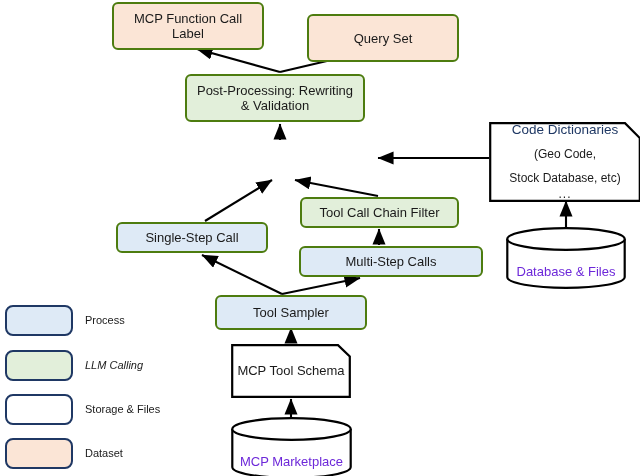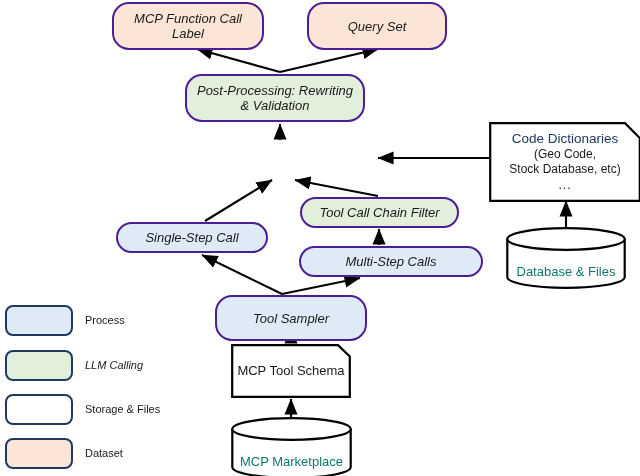--- a/index.html
+++ b/index.html
@@ -24,23 +24,22 @@
     display: flex;
     align-items: center;
     justify-content: center;
     text-align: center;
     color: #1a1a1a;
     font-size: 13px;
     line-height: 15px;
     z-index: 5;
   }
   .rounded {
-    border: 2px solid #4c1d95;
-    border-radius: 17px;
-    font-style: italic;
+    border: 2px solid #4d7c0f;
+    border-radius: 6px;
   }
   .fill-dataset  { background: #fbe5d6; }
   .fill-llm      { background: #e2efda; }
   .fill-process  { background: #deeaf6; }
   .fill-white    { background: #ffffff; }
 
   .node-label { display: block; padding: 0 4px; }
 
   
   .doc {
@@ -69,21 +68,21 @@
   .cyl .cyl-text {
     position: absolute;
     inset: 0;
     display: flex;
     flex-direction: column;
     align-items: center;
     justify-content: center;
     text-align: center;
     font-size: 13px;
     line-height: 16px;
-    color: #0f766e;
+    color: #6d28d9;
     padding-top: 27px;
     box-sizing: border-box;
   }
 
   #edges {
     position: absolute;
     left: 0; top: 0;
     width: 640px;
     height: 476px;
     z-index: 1;
@@ -102,21 +101,21 @@
   }
   .legend-text {
     position: absolute;
     font-size: 11px;
     color: #1a1a1a;
     white-space: nowrap;
     z-index: 5;
   }
 
   .cd-title { color: #1f3864; font-size: 13.5px; }
-  .cd-sub   { color: #1a1a1a; font-size: 12px; line-height: 15px; }
+  .cd-sub   { color: #1a1a1a; font-size: 12px; line-height: 15px; margin-top: 9px; }
   .cd-dots  { color: #1a1a1a; font-size: 12px; letter-spacing: 1px; }
 </style>
 </head>
 <body>
 
 <div id="canvas">
 
   <svg id="edges" viewBox="0 0 640 476" width="640" height="476" xmlns="http://www.w3.org/2000/svg">
     <defs>
       <marker id="arrow" markerWidth="9" markerHeight="9" refX="7.4" refY="3.1" orient="auto" markerUnits="strokeWidth">
@@ -148,21 +147,21 @@
       <line x1="291" y1="343" x2="291" y2="328"></line>
 
       <line x1="291" y1="417" x2="291" y2="399"></line>
     </g>
   </svg>
 
   <div class="node rounded fill-dataset" style="left:112px; top:2px; width:152px; height:48px;">
     <span class="node-label">MCP Function Call Label</span>
   </div>
 
-  <div class="node rounded fill-dataset" style="left:307px; top:2px; width:140px; height:48px;">
+  <div class="node rounded fill-dataset" style="left:307px; top:14px; width:152px; height:48px;">
     <span class="node-label">Query Set</span>
   </div>
 
   <div class="node rounded fill-llm" style="left:185px; top:74px; width:180px; height:48px;">
     <span class="node-label">Post-Processing: Rewriting &amp; Validation</span>
   </div>
 
 
   <div class="doc" style="left:489px; top:122px; width:152px; height:80px;">
     <svg class="doc-svg" viewBox="0 0 152 80" width="152" height="80" xmlns="http://www.w3.org/2000/svg">
@@ -191,21 +190,21 @@
   </div>
 
   <div class="node rounded fill-process" style="left:299px; top:246px; width:184px; height:31px;">
     <span class="node-label">Multi-Step Calls</span>
   </div>
 
   <div class="node rounded fill-process" style="left:116px; top:222px; width:152px; height:31px;">
     <span class="node-label">Single-Step Call</span>
   </div>
 
-  <div class="node rounded fill-process" style="left:215px; top:295px; width:152px; height:46px;">
+  <div class="node rounded fill-process" style="left:215px; top:295px; width:152px; height:35px;">
     <span class="node-label">Tool Sampler</span>
   </div>
 
   <div class="doc" style="left:231px; top:344px; width:120px; height:54px;">
     <svg class="doc-svg" viewBox="0 0 120 54" width="120" height="54" xmlns="http://www.w3.org/2000/svg">
       <path d="M1.2,1.2 H107 L118.8,12.5 V52.8 H1.2 Z" fill="#ffffff" stroke="#000000" stroke-width="2.2" stroke-linejoin="miter"></path>
     </svg>
     <div class="doc-text">
       <span>MCP Tool Schema</span>
     </div>

